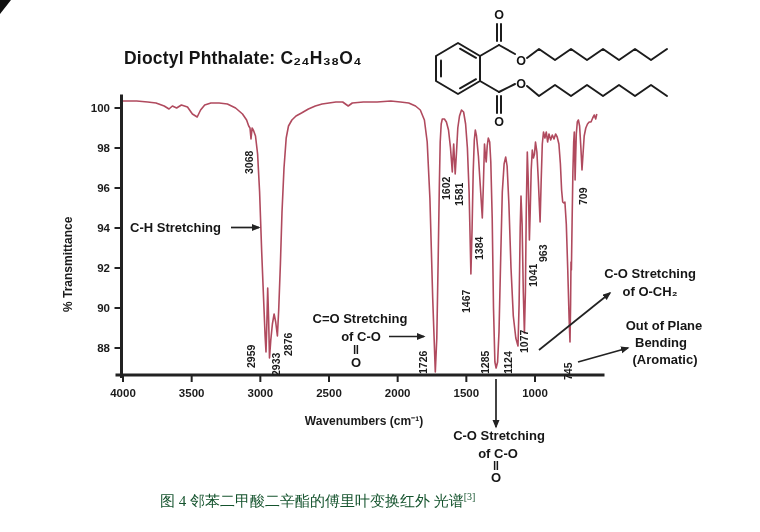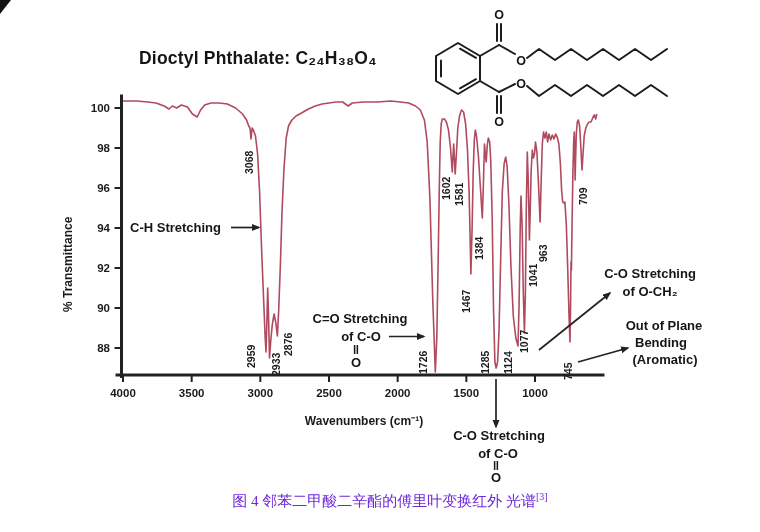--- a/index.html
+++ b/index.html
@@ -1,23 +1,23 @@
 <!DOCTYPE html>
 <html><head>
 <meta charset="utf-8">
 <style>
   html,body{margin:0;padding:0;background:#fff;}
   .stage{position:relative;width:760px;height:532px;background:#fff;overflow:hidden;
          font-family:"Liberation Sans",sans-serif;}
   .corner-artifact{position:absolute;left:0;top:0;width:0;height:0;
      border-top:14px solid #111;border-right:11px solid transparent;}
   .figure-title{position:absolute;left:124px;top:48px;font-size:17.5px;font-weight:600;
-     color:#151515;letter-spacing:.2px;margin-left:15px;}
-  .caption{position:absolute;left:160px;top:491px;width:460px;text-align:center;
-     font-family:"Liberation Serif","Liberation Sans",serif;font-size:15px;color:#6d28d9;}
+     color:#151515;letter-spacing:.2px;}
+  .caption{position:absolute;left:160px;top:491px;width:460px;
+     font-family:"Liberation Serif","Liberation Sans",serif;font-size:15px;color:#14532d;}
   .caption sup{font-size:10px;}
   svg{position:absolute;left:0;top:0;}
   .tick{font:600 11.5px "Liberation Sans",sans-serif;fill:#1b1b1b;}
   .peak{font:600 10.5px "Liberation Sans",sans-serif;fill:#1b1b1b;}
   .ann{font:600 13px "Liberation Sans",sans-serif;fill:#161616;}
   .axlabel{font:600 12px "Liberation Sans",sans-serif;fill:#1b1b1b;}
   .atom{font:700 12.5px "Liberation Sans",sans-serif;fill:#141414;text-anchor:middle;}
 </style>
 </head>
 <body>

